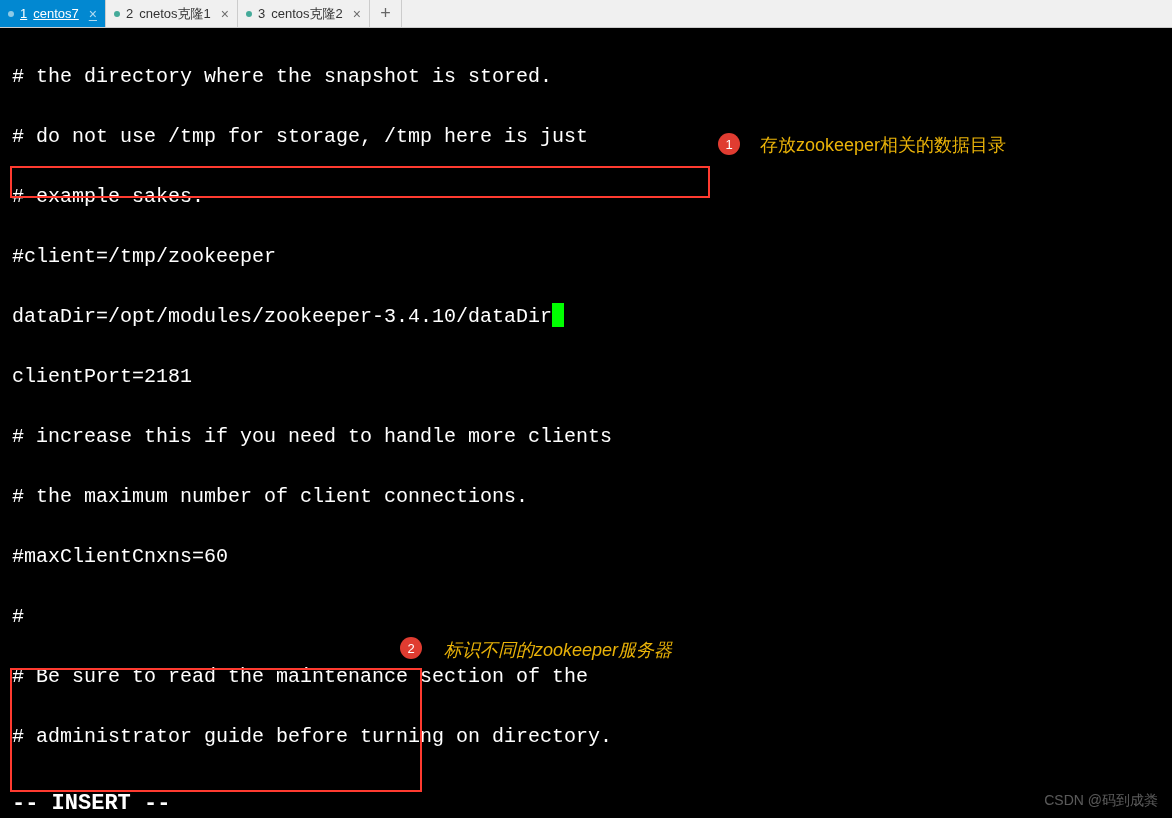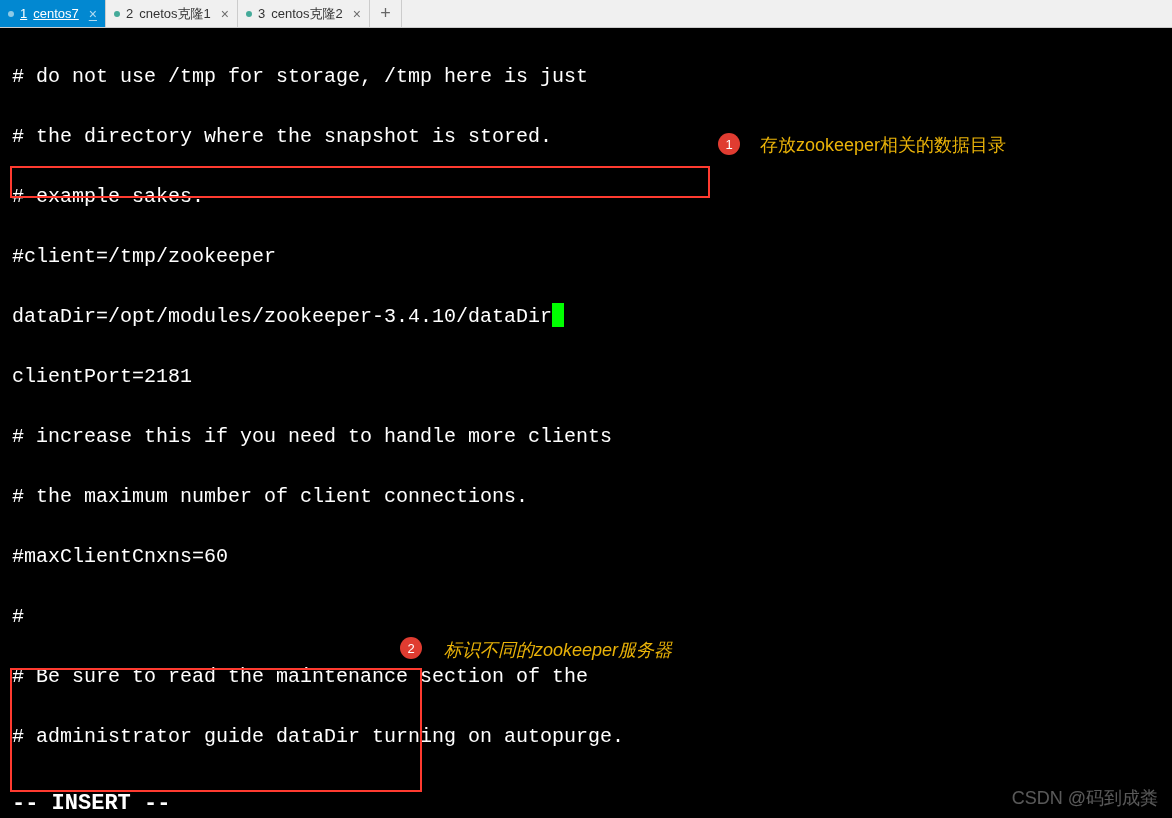--- a/index.html
+++ b/index.html
@@ -129,21 +129,21 @@
     font-weight: bold;
     font-size: 22px;
     color: #fff;
   }
 
   .watermark {
     position: absolute;
     right: 14px;
     bottom: 8px;
     font-family: Arial, sans-serif;
-    font-size: 18px;
+    font-size: 14px;
     color: rgba(255,255,255,0.35);
   }
 </style>
 </head>
 <body>
 
 <div class="tab-bar">
   <div class="tab active">
     <span class="dot"></span>
     <span>1</span>
@@ -161,32 +161,32 @@
     <span>3</span>
     <span>centos克隆2</span>
     <span class="close">×</span>
   </div>
   <div class="tab add">
     <span>+</span>
   </div>
 </div>
 
 <div class="terminal">
+<span class="line"># the directory where the snapshot is stored.</span>
 <span class="line"># do not use /tmp for storage, /tmp here is just</span>
-<span class="line"># the directory where the snapshot is stored.</span>
 <span class="line"># example sakes.</span>
 <span class="line">#client=/tmp/zookeeper</span>
 <span class="line"><span>dataDir=/opt/modules/zookeeper-3.4.10/dataDir</span><span class="cursor-block"></span></span>
 <span class="line">clientPort=2181</span>
 <span class="line"># increase this if you need to handle more clients</span>
 <span class="line"># the maximum number of client connections.</span>
 <span class="line">#maxClientCnxns=60</span>
 <span class="line">#</span>
 <span class="line"># Be sure to read the maintenance section of the</span>
-<span class="line"># administrator guide dataDir turning on autopurge.</span>
+<span class="line"># administrator guide before turning on directory.</span>
 
 
 
 
 
 
 
 
 
 

